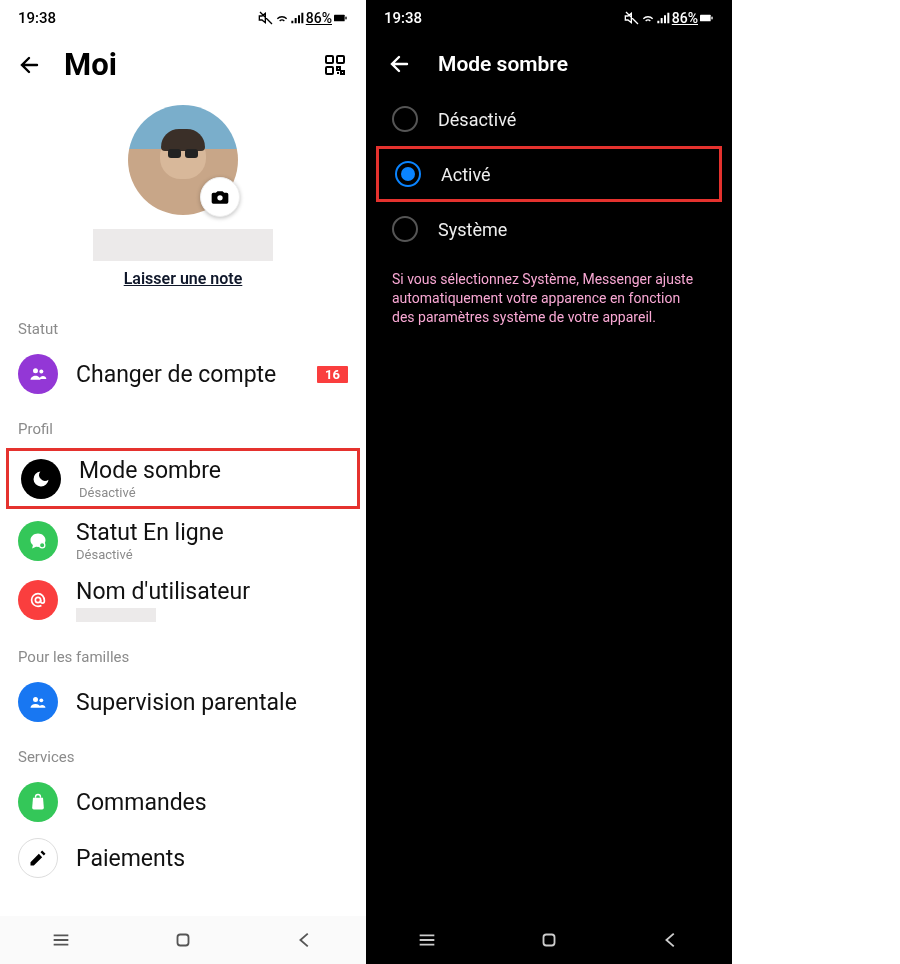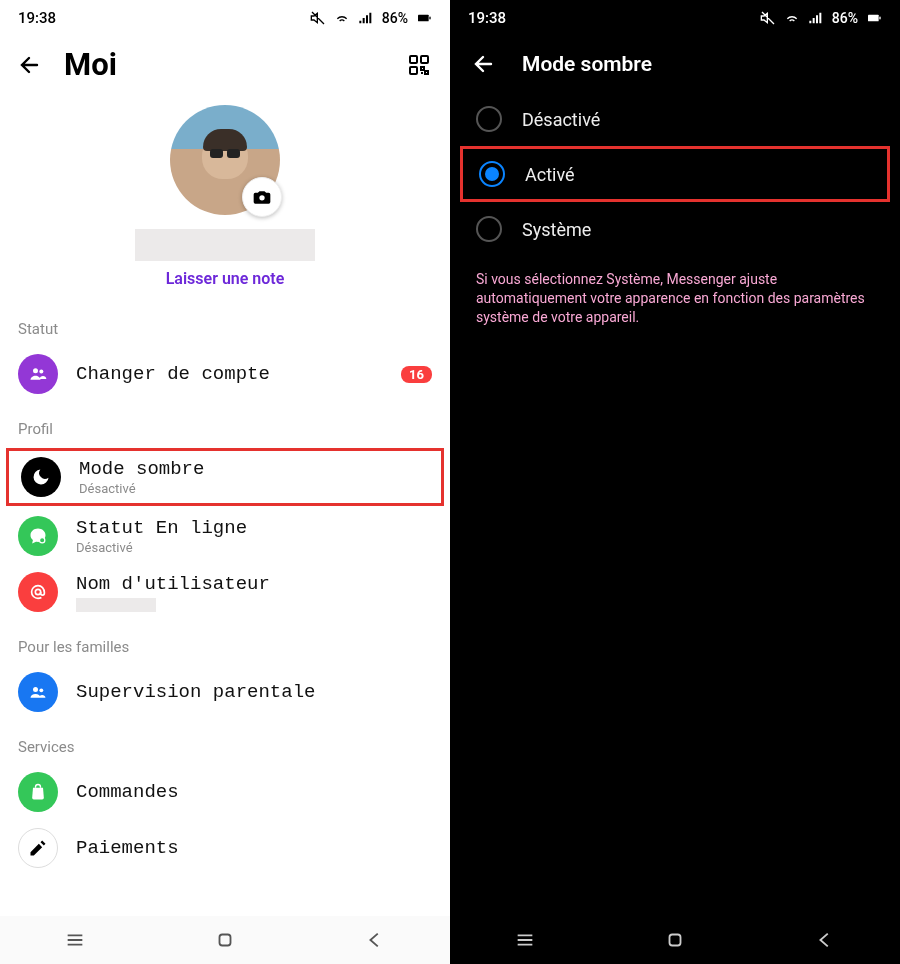--- a/index.html
+++ b/index.html
@@ -1,47 +1,47 @@
 <!DOCTYPE html>
 <html><head>
 <meta charset="utf-8">
 <style>
   * { box-sizing: border-box; margin: 0; padding: 0; }
   body { font-family: -apple-system, Roboto, Arial, sans-serif; width: 900px; height: 964px; display: flex; overflow: hidden; }
-  .screen { width: 450px; height: 964px; position: relative; overflow: hidden; }
+  .screen { width: 366px; height: 964px; position: relative; overflow: hidden; }
   .screen-light { background: #fff; color: #000; }
   .screen-dark { background: #000; color: #fff; }
 
   .statusbar { display: flex; justify-content: space-between; align-items: center; height: 36px; padding: 0 18px; font-size: 15px; font-weight: 500; }
-  .status-icons { display: flex; align-items: center; gap: 8px; font-size: 14px; }
+  .status-icons { display: flex; align-items: center; gap: 0; font-size: 14px; text-decoration: underline; }
   .status-icons svg { width: 16px; height: 16px; }
 
   .appbar { display: flex; align-items: center; padding: 10px 18px 16px 18px; gap: 22px; }
   .appbar .title { font-size: 31px; font-weight: 700; flex: 1; }
   .back-arrow { width: 24px; height: 24px; display:flex; align-items:center; justify-content:center; cursor:pointer; }
   .qr-icon { width: 26px; height: 26px; display:flex; align-items:center; justify-content:center; cursor:pointer; }
 
   .profile-block { display: flex; flex-direction: column; align-items: center; padding: 6px 0 14px 0; }
   .avatar-wrap { position: relative; width: 110px; height: 110px; }
   .avatar { width: 110px; height: 110px; border-radius: 50%; background: linear-gradient(180deg,#7aaecb 0%, #7aaecb 40%, #c8a688 40%, #c8a688 100%); position:relative; overflow:hidden; }
   .avatar::after { content:""; position:absolute; top:28px; left:50%; transform:translateX(-50%); width:46px; height:46px; background:#d8b89a; border-radius:50% 50% 45% 45%; }
   .avatar::before { content:""; position:absolute; top:24px; left:50%; transform:translateX(-50%); width:44px; height:22px; background:#3a2f28; border-radius:18px 18px 4px 4px; z-index:2;}
   .sunglasses { position:absolute; top:44px; left:50%; transform:translateX(-50%); width:34px; height:10px; z-index:3; display:flex; gap:4px; justify-content:center;}
   .sunglasses span { width:13px; height:9px; background:#222; border-radius:3px; }
   .cam-badge { position:absolute; bottom:-2px; right:-2px; width:40px; height:40px; background:#fff; border-radius:50%; box-shadow:0 1px 4px rgba(0,0,0,0.25); display:flex; align-items:center; justify-content:center; cursor:pointer; border:1px solid #eee;}
   .name-redact { margin-top: 14px; width: 180px; height: 32px; background: #eceaea; }
-  .leave-note { margin-top: 8px; color:#6d28d9; font-weight:600; font-size:16px; cursor:pointer; }
+  .leave-note { margin-top: 8px; color:#0f172a; font-weight:600; font-size:16px; cursor:pointer;text-decoration:underline; }
 
   .section-label { color:#8b8b8b; font-size:15px; padding: 18px 18px 8px 18px; }
   .row { display:flex; align-items:center; padding: 8px 18px; gap: 18px; cursor:pointer; position:relative; }
   .row .texts { display:flex; flex-direction:column; }
-  .row .title-t { font-size:19px; color:#111;font-family:Liberation Mono, monospace; }
+  .row .title-t { font-size:23px; color:#111; }
   .row .sub-t { font-size:13px; color:#8b8b8b; margin-top:1px; }
   .row-icon { width:40px; height:40px; border-radius:50%; display:flex; align-items:center; justify-content:center; flex-shrink:0; }
-  .badge { margin-left:auto; background:#fa3e3e; color:#fff; border-radius:8px; padding:1px 8px; font-size:13px; font-weight:700; }
+  .badge { margin-left:auto; background:#fa3e3e; color:#fff; border-radius:1px; padding:1px 8px; font-size:13px; font-weight:700; }
   .redact-sm { width:80px; height:14px; background:#eceaea; margin-top:3px;}
   .highlight-red { border:3px solid #e5322e; margin:2px 6px; padding:6px 12px; }
 
   .navbar { position:absolute; bottom:0; left:0; right:0; height:48px; display:flex; align-items:center; justify-content:space-around; }
   .screen-light .navbar { background:#fafafa; }
   .screen-dark .navbar { background:#000; }
   .navbtn { width:24px; height:24px; display:flex; align-items:center; justify-content:center; }
 
   
   .radio-row { display:flex; align-items:center; gap:20px; padding: 14px 26px; cursor:pointer; }

